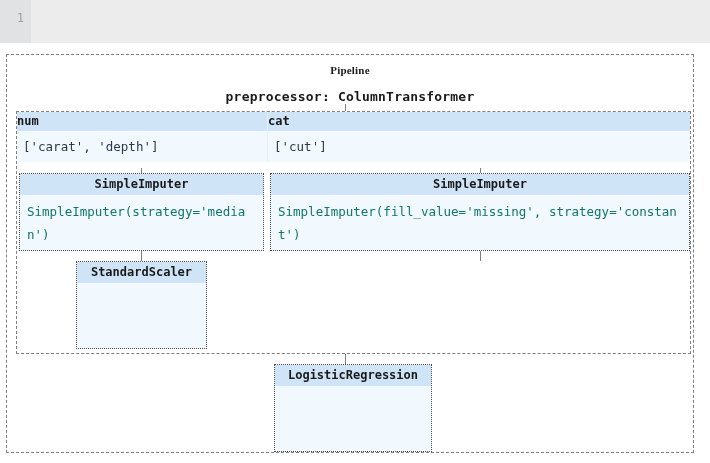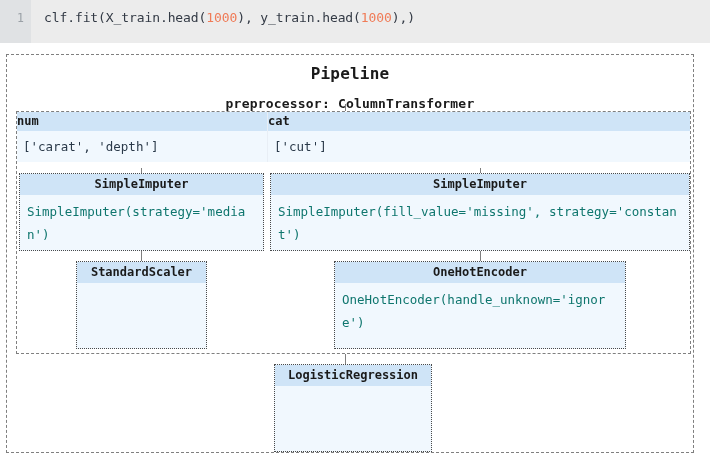--- a/index.html
+++ b/index.html
@@ -65,23 +65,24 @@
     box-sizing: border-box;
   }
 
   .sk-label {
     text-align: center;
     font-weight: bold;
     color: #1a1a1a;
     font-family: "DejaVu Sans Mono", "Liberation Mono", monospace;
   }
   .pipeline-title {
-    font-size: 16px;
+    font-size: 11px;
     padding-top: 9px;
     letter-spacing: 0.2px;
+    font-family: Liberation Serif, serif;
   }
   .ct-title {
     font-size: 13px;
     padding-top: 13px;
     letter-spacing: 0.2px;
   }
 
   .sk-ct {
     position: absolute;
     left: 9px; top: 56px;    
@@ -152,21 +153,20 @@
     background: #7f7f7f;
   }
 </style>
 </head>
 <body>
 
 <div class="code-cell">
   <div class="gutter">
     <span>1</span>
   </div>
-  <div class="code-line"><span>clf.fit(X_train.head(</span><span class="tok-num">1000</span><span>), y_train.head(</span><span class="tok-num">1000</span><span>),)</span></div>
 </div>
 
 <div class="sk-wrap">
 
   <div class="sk-pipeline">
 
     <div class="sk-label pipeline-title">Pipeline</div>
 
     <div class="sk-label ct-title">preprocessor: ColumnTransformer</div>
 
@@ -198,24 +198,20 @@
         <div class="est-body">SimpleImputer(fill_value='missing', strategy='constant')</div>
       </div>
 
       <div class="conn" style="left:124px; top:139px; height:10px;"></div>
       <div class="conn" style="left:463px; top:139px; height:10px;"></div>
 
       <div class="est" style="left:59px; top:149px; width:131px; height:88px;">
         <div class="est-head">StandardScaler</div>
       </div>
 
-      <div class="est" style="left:317px; top:149px; width:292px; height:88px;">
-        <div class="est-head">OneHotEncoder</div>
-        <div class="est-body">OneHotEncoder(handle_unknown='ignore')</div>
-      </div>
 
     </div>
 
     <div class="conn" style="left:338px; top:299px; height:10px;"></div>
 
     <div class="est" style="left:267px; top:309px; width:158px; height:88px;">
       <div class="est-head">LogisticRegression</div>
     </div>
 
   </div>

